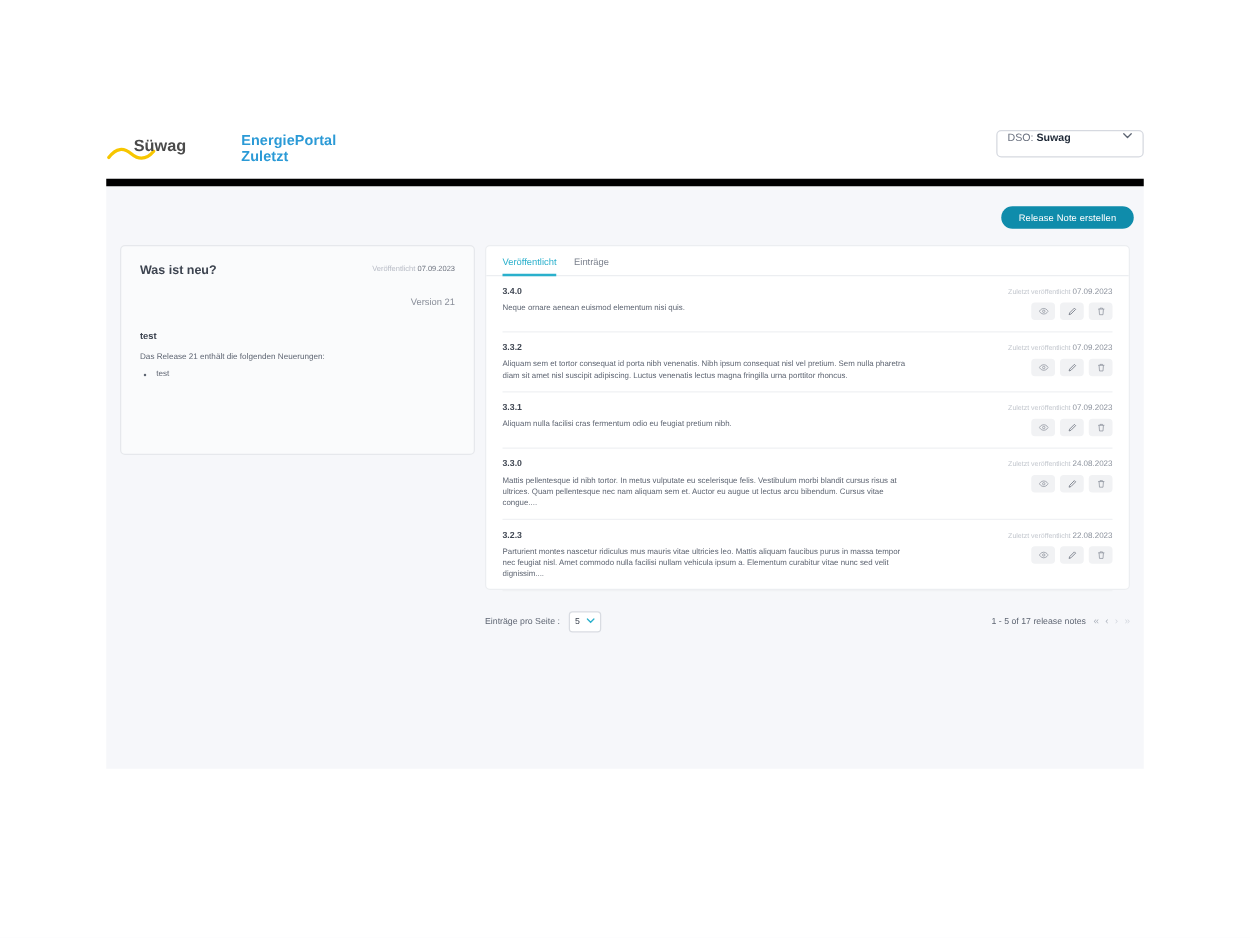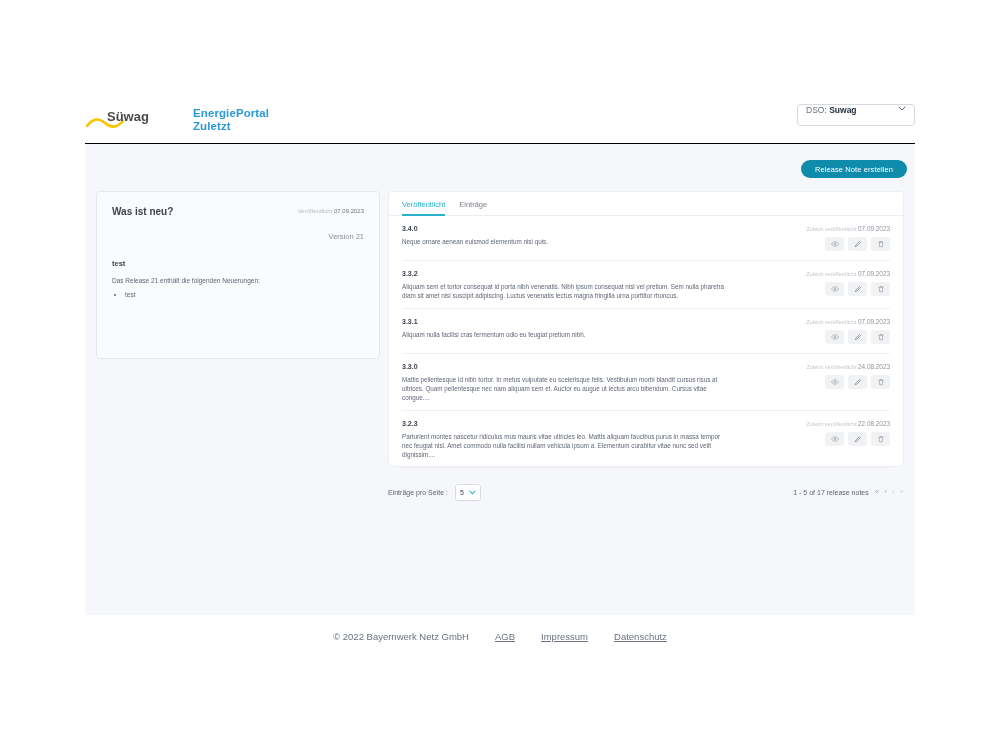--- a/index.html
+++ b/index.html
@@ -52,21 +52,21 @@
   .dso-label { color: #6b7280; }
   .dso-label b { color: #1f2937; font-weight: bold; }
   .caret { color: #5a6270; font-size: 8px; line-height: 1; }
 
   
   .content {
     position: absolute;
     left: 85px; top: 143px;
     width: 830px; height: 472px;
     background: #f6f7fa;
-    border-top: 1px solid #000000;
+    border-top: 6px solid #000000;
   }
   .topbar {
     position: absolute; right: 8px; top: 16px;
     display: flex; justify-content: flex-end;
   }
   .btn-primary {
     background: #0f8cab;
     color: #ffffff;
     border: none;
     border-radius: 11px;
@@ -442,20 +442,14 @@
           <span class="pp-arrow">«</span>
           <span class="pp-arrow">‹</span>
           <span class="pp-arrow dim">›</span>
           <span class="pp-arrow dim">»</span>
         </div>
       </div>
     </div>
 
   </div>
 
-  <div class="footer">
-    <span class="fcopy">© 2022 Bayernwerk Netz GmbH</span>
-    <span class="flink">AGB</span>
-    <span class="flink">Impressum</span>
-    <span class="flink">Datenschutz</span>
-  </div>
 
 </div>
 
 </body></html>

